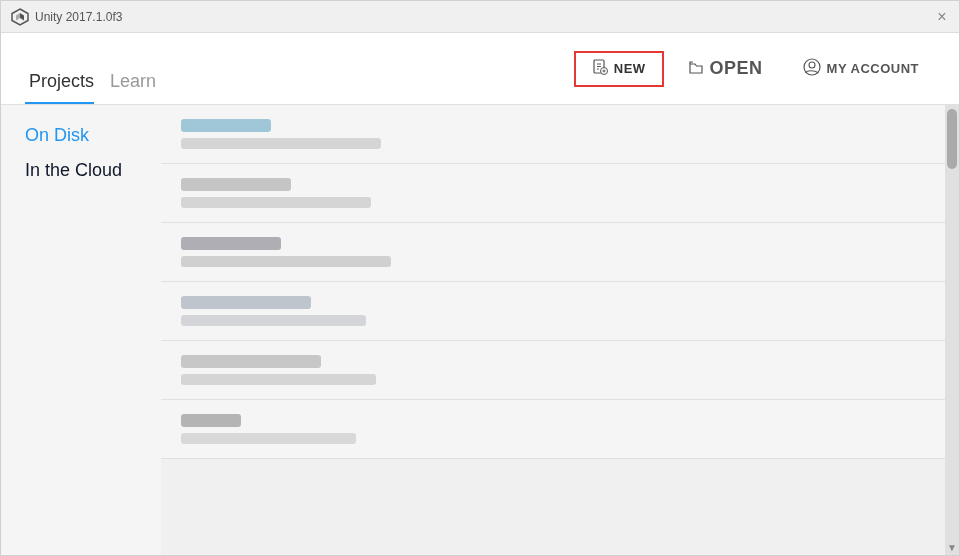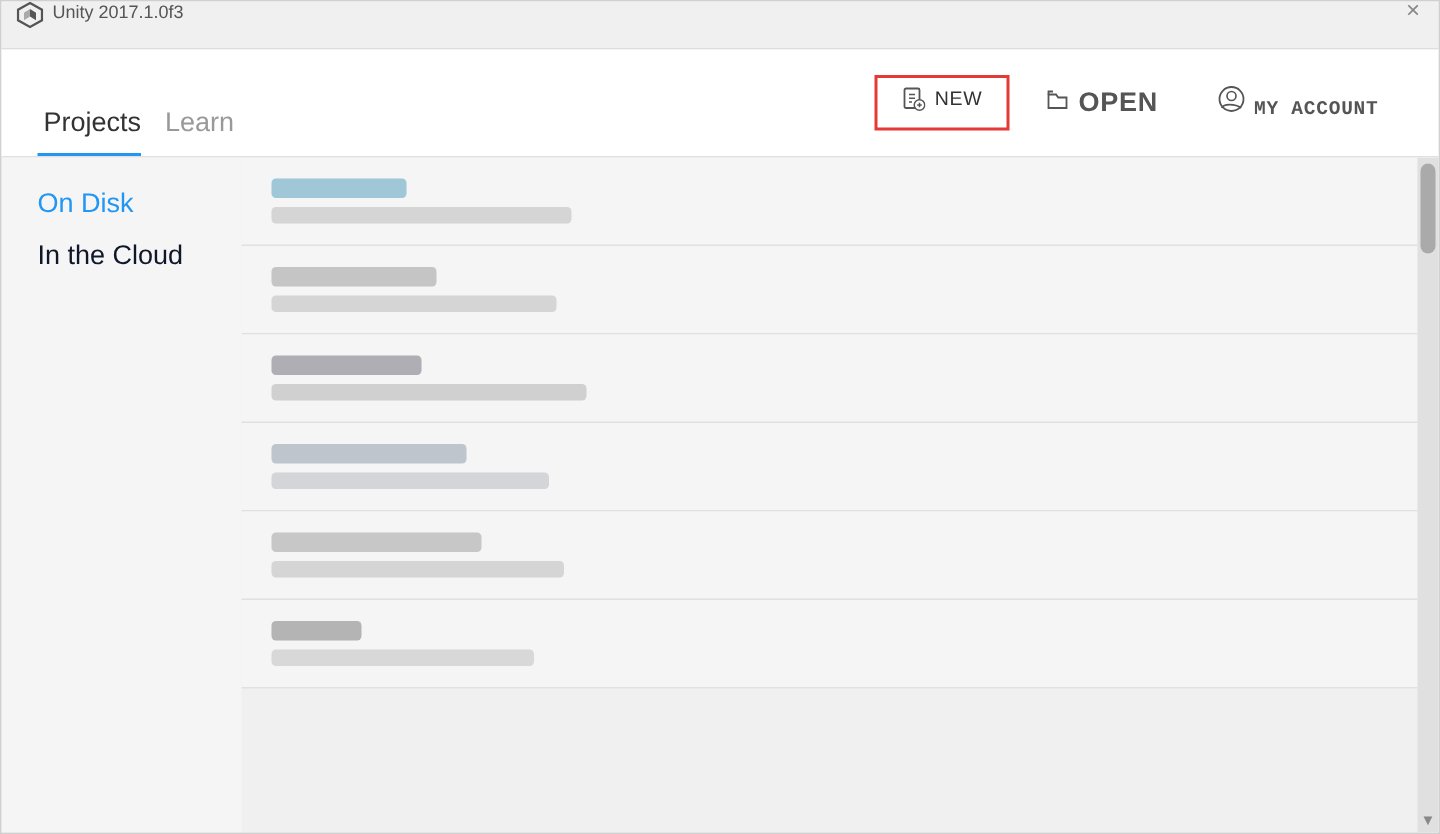--- a/index.html
+++ b/index.html
@@ -19,20 +19,21 @@
       display: flex;
       flex-direction: column;
       border: 1px solid #d0d0d0;
     }
 
     
     .title-bar {
       height: 32px;
       background: #f0f0f0;
       display: flex;
+      align-items: center;
       padding: 0 10px;
       border-bottom: 1px solid #ddd;
       flex-shrink: 0;
     }
 
     .title-bar-logo {
       width: 18px;
       height: 18px;
       margin-right: 6px;
       flex-shrink: 0;
@@ -106,59 +107,58 @@
     }
 
     .header-actions {
       display: flex;
       align-items: center;
       gap: 8px;
     }
 
     .btn-new {
       display: flex;
-      align-items: flex-start;
+      align-items: center;
       gap: 6px;
       padding: 6px 16px;
       border: 2px solid #e53935;
       background: #fff;
       color: #333;
       font-size: 13px;
-      font-weight: 400;
+      font-weight: 700;
       cursor: pointer;
       letter-spacing: 0.5px;
     }
 
     .btn-open {
       display: flex;
       align-items: center;
       gap: 6px;
       padding: 6px 16px;
       border: none;
       background: transparent;
       color: #555;
       font-size: 18px;
       font-weight: 600;
       cursor: pointer;
       letter-spacing: 0.5px;
     }
 
     .btn-account {
       display: flex;
-      align-items: flex-end;
+      align-items: center;
       gap: 6px;
       padding: 6px 16px;
       border: none;
       background: transparent;
       color: #555;
       font-size: 13px;
       font-weight: 600;
       cursor: pointer;
       letter-spacing: 0.5px;
-      font-family: Liberation Mono, monospace;
     }
 
     .btn-icon {
       font-size: 16px;
       color: #666;
     }
 
     
     .content {
       display: flex;

